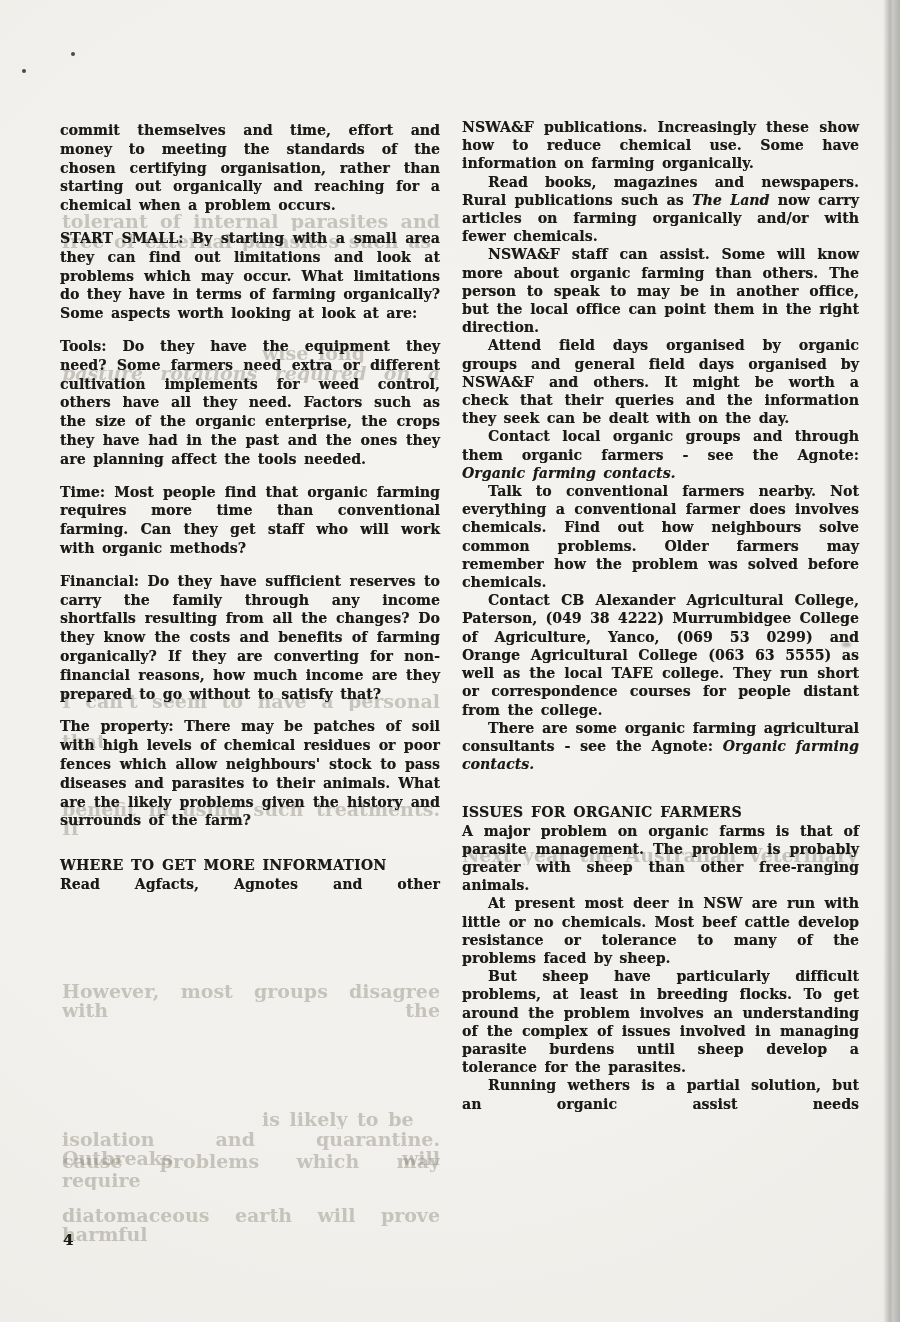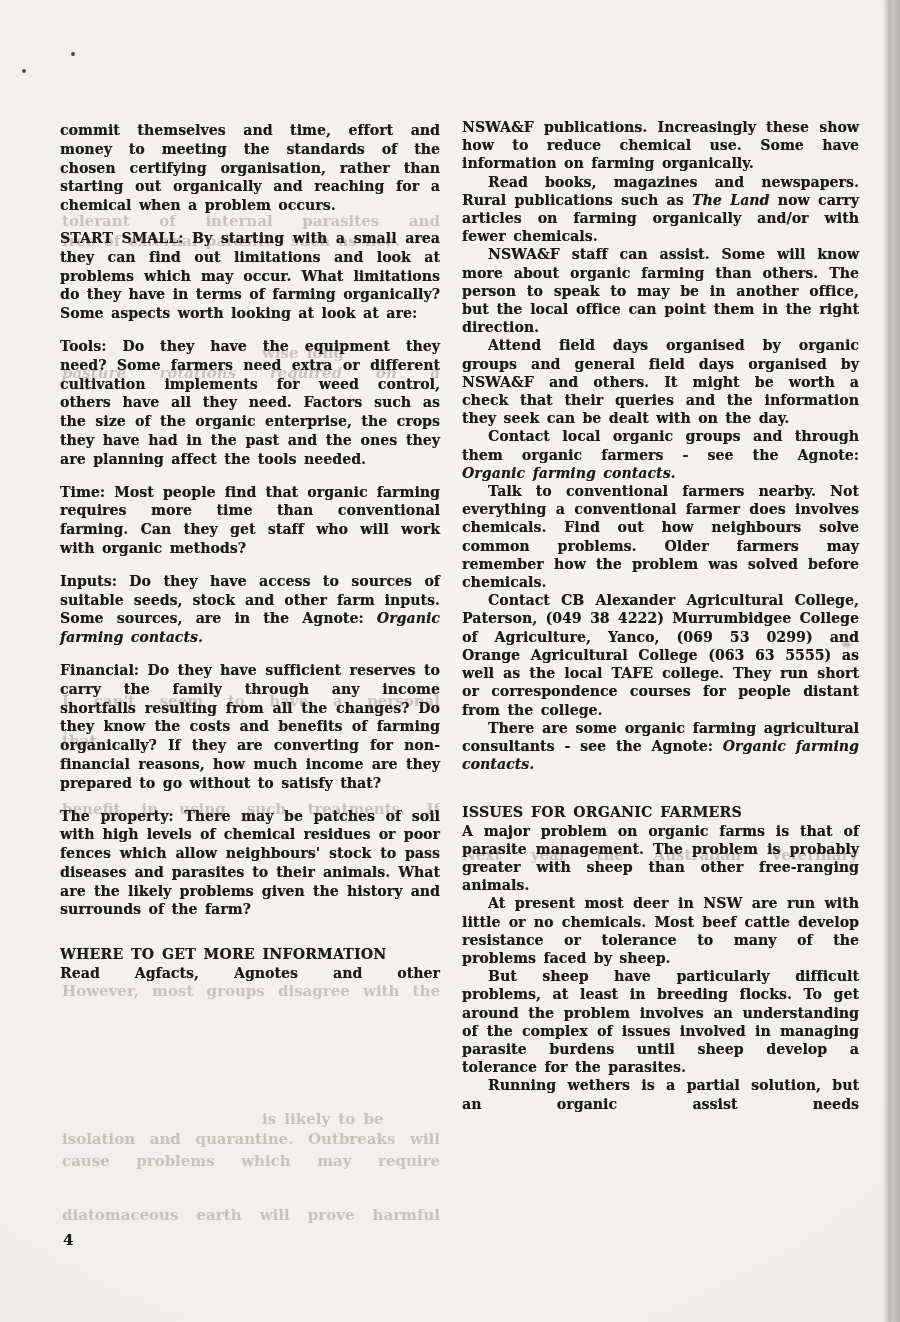--- a/index.html
+++ b/index.html
@@ -34,21 +34,21 @@
   .col-right p.heading { margin-top: 30px; letter-spacing: 0.3px; }
   .indent { text-indent: 26px; }
   .spread-last { text-align-last: justify; }
   .it { font-style: italic; }
 
   .ghost-layer { position: absolute; left: 0; top: 0; width: 900px; height: 1322px; }
   .ghost {
     position: absolute;
     color: rgba(126,120,108,0.38);
     filter: blur(0.55px);
-    font-size: 15px;
+    font-size: 19px;
     line-height: 19px;
     font-weight: 700;
     word-spacing: 3px;
     white-space: nowrap;
     overflow: hidden;
   }
   .ghost.spread { white-space: normal; text-align: justify; text-align-last: justify; }
   .ghost.right  { text-align: left; white-space: normal; }
 
   .page-number {
@@ -101,21 +101,20 @@
       <div class="ghost spread" style="left: 62px; top: 1152px; width: 378px;">cause problems which may require</div>
       <div class="ghost spread" style="left: 62px; top: 1206px; width: 378px;">diatomaceous earth will prove harmful</div>
       <div class="ghost spread" style="left: 462px; top: 846px; width: 396px;">Next year the Australian Veterinary</div>
     </div>
 
   <div class="col col-left" id="left-col">
       <p class="block para"><span>commit themselves and time, effort and money to meeting the standards of the chosen certifying organisation, rather than starting out organically and reaching for a chemical when a problem occurs.</span></p>
       <p class="block para"><span>START SMALL: By starting with a small area they can find out limitations and look at problems which may occur. What limitations do they have in terms of farming organically? Some aspects worth looking at look at are:</span></p>
       <p class="block para"><span>Tools: Do they have the equipment they need? Some farmers need extra or different cultivation implements for weed control, others have all they need. Factors such as the size of the organic enterprise, the crops they have had in the past and the ones they are planning affect the tools needed.</span></p>
       <p class="block para"><span>Time: Most people find that organic farming requires more time than conventional farming. Can they get staff who will work with organic methods?</span></p>
-      <p class="block para"><span>Inputs: Do they have access to sources of suitable seeds, stock and other farm inputs. Some sources, are in the Agnote: </span><span class="it">Organic farming contacts.</span></p>
       <p class="block para"><span>Financial: Do they have sufficient reserves to carry the family through any income shortfalls resulting from all the changes? Do they know the costs and benefits of farming organically? If they are converting for non-financial reasons, how much income are they prepared to go without to satisfy that?</span></p>
       <p class="block para"><span>The property: There may be patches of soil with high levels of chemical residues or poor fences which allow neighbours' stock to pass diseases and parasites to their animals. What are the likely problems given the history and surrounds of the farm?</span></p>
       <p class="block heading"><span>WHERE TO GET MORE INFORMATION</span></p>
       <p class="block para spread-last"><span>Read Agfacts, Agnotes and other</span></p>
     </div>
 
   <div class="col col-right" id="right-col">
       <p class="block para"><span>NSWA&amp;F publications. Increasingly these show how to reduce chemical use. Some have information on farming organically.</span></p>
       <p class="block para indent"><span>Read books, magazines and newspapers. Rural publications such as </span><span class="it">The Land</span><span> now carry articles on farming organically and/or with fewer chemicals.</span></p>
       <p class="block para indent"><span>NSWA&amp;F staff can assist. Some will know more about organic farming than others. The person to speak to may be in another office, but the local office can point them in the right direction.</span></p>

